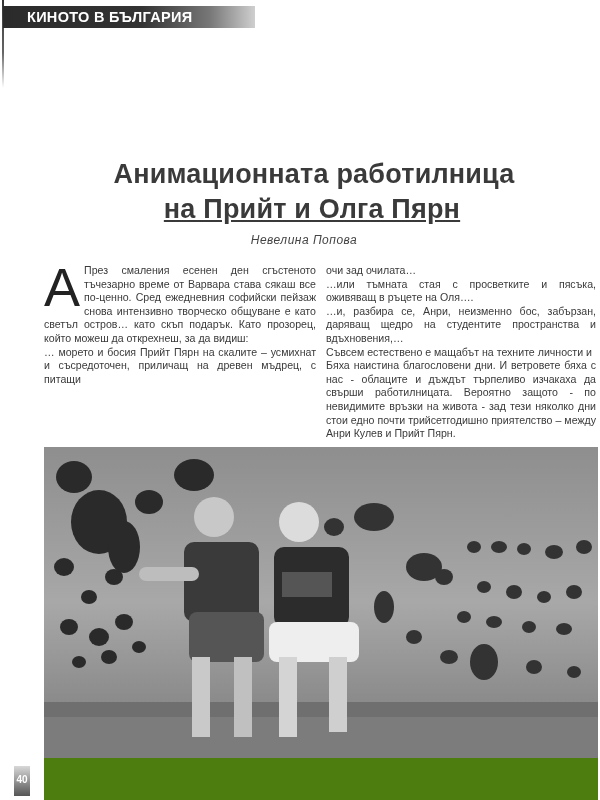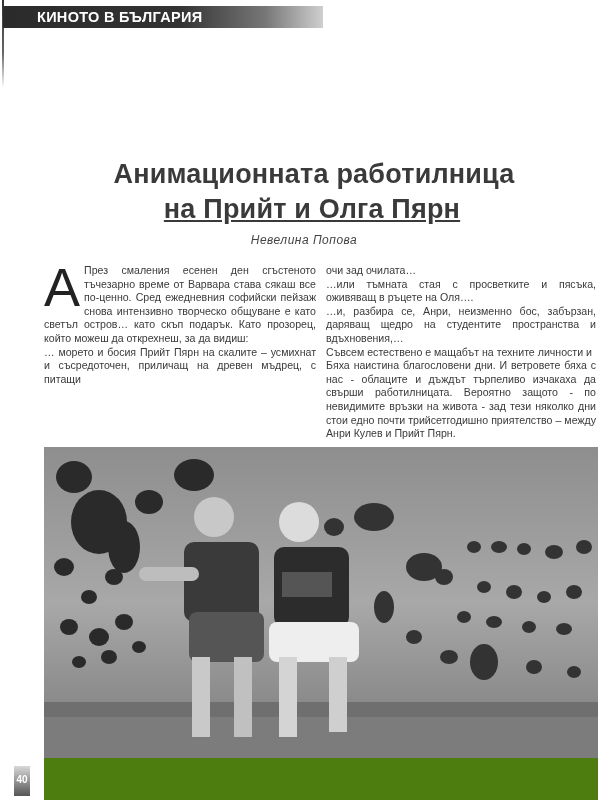--- a/index.html
+++ b/index.html
@@ -8,24 +8,24 @@
       background: #ffffff;
       font-family: "Liberation Sans", sans-serif;
       color: #2a2a2a;
       position: relative;
     }
     .edge-line {
       position: absolute; left: 2px; top: 0; width: 2px; height: 88px;
       background: linear-gradient(to bottom, #333 0%, #666 60%, rgba(120,120,120,0) 100%);
     }
     .section-banner {
-      position: absolute; left: 3px; top: 6px; width: 320px; height: 22px;
+      position: absolute; left: 3px; top: 6px; width: 252px; height: 22px;
       background: linear-gradient(to right, #2b2b2b 0%, #333 55%, #777 82%, #cfcfcf 100%);
       box-sizing: border-box;
-      padding-left: 34px;
+      padding-left: 24px;
       display: flex; align-items: center;
     }
     .section-banner span {
       color: #ffffff; font-weight: bold; font-size: 14.5px; letter-spacing: 0.3px;
       font-family: "Liberation Sans", sans-serif;
     }
     .title {
       position: absolute; left: 0; top: 145px; width: 600px; text-align: center;
       font-family: "Liberation Sans", sans-serif;
       font-weight: bold; font-size: 27px; line-height: 35px; color: #3a3a3a;

